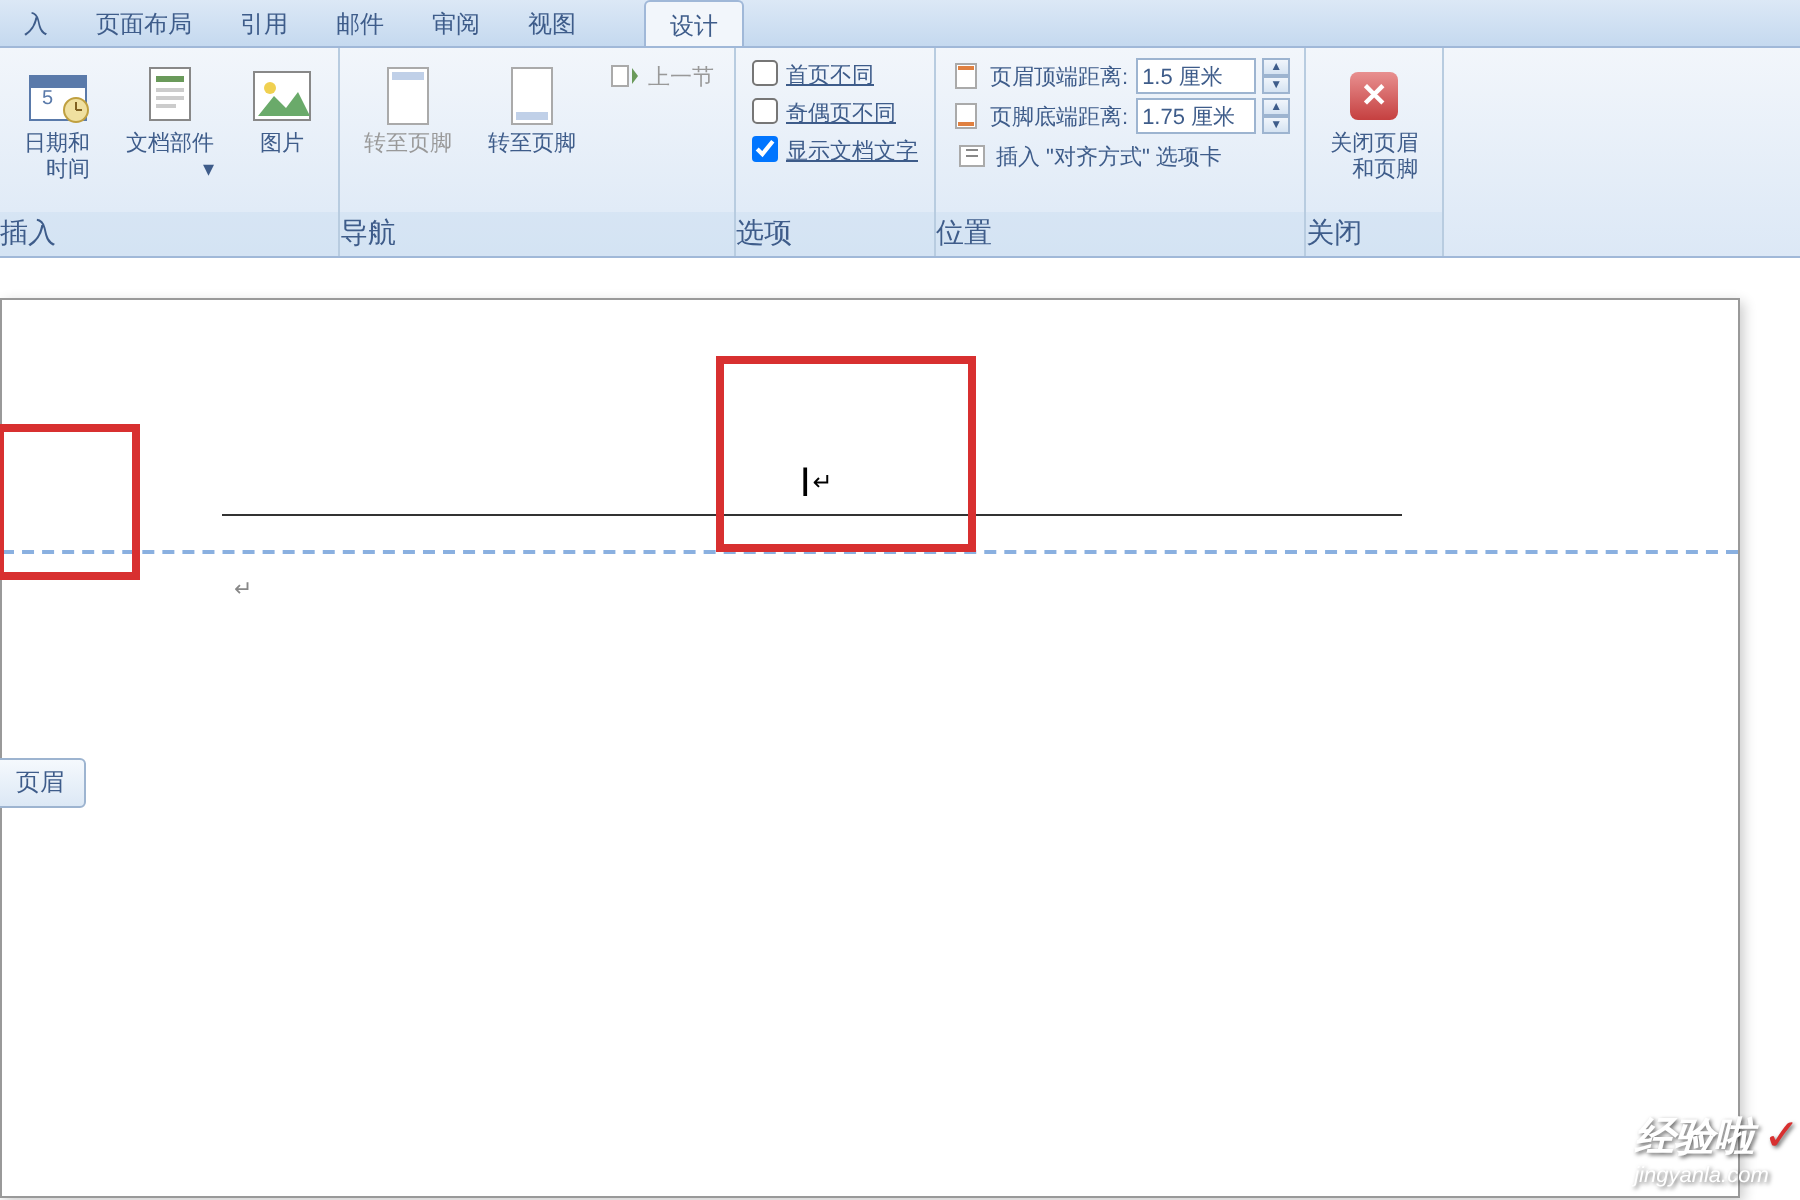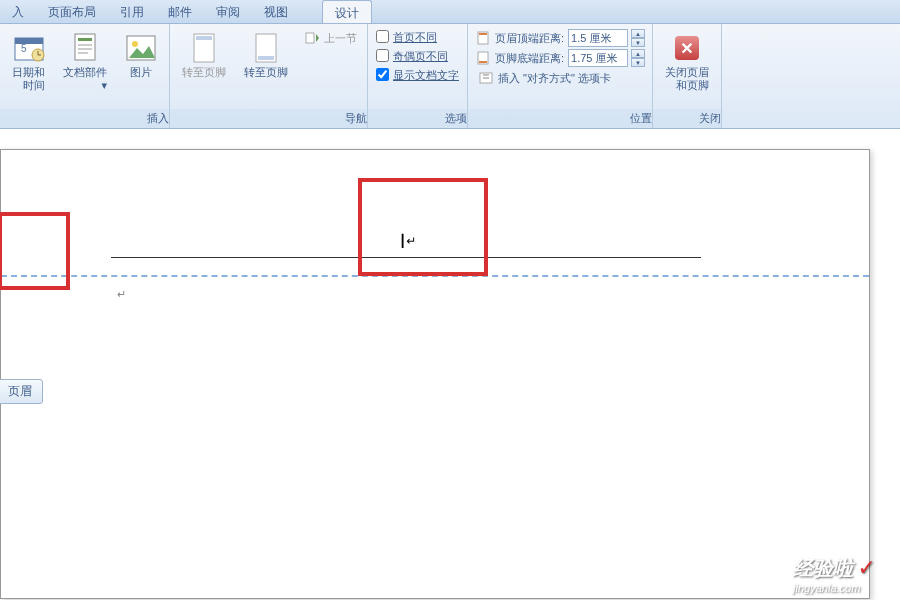--- a/index.html
+++ b/index.html
@@ -5,21 +5,21 @@
     * { margin: 0; padding: 0; box-sizing: border-box; font-family: "Microsoft YaHei", sans-serif; }
     body { width: 900px; height: 600px; background: #fff; overflow: hidden; position: relative; }
     
     .tabs { display: flex; background: linear-gradient(#dce8f6, #c5d9ef); height: 24px; border-bottom: 1px solid #a0b8d8; font-size: 12px; }
     .tab { padding: 4px 12px; color: #3e5c8a; cursor: pointer; }
     .tab.active { background: #f2f6fb; border: 1px solid #a0b8d8; border-bottom: none; border-radius: 3px 3px 0 0; margin-left: 22px; }
     
     .ribbon { display: flex; background: linear-gradient(#f2f6fb, #dce8f6); height: 105px; border-bottom: 1px solid #a0b8d8; }
     .group { border-right: 1px solid #b8cce0; display: flex; flex-direction: column; padding: 4px 6px 0; }
     .group-content { display: flex; flex: 1; align-items: flex-start; gap: 6px; }
-    .group-label { text-align: right; font-size: 11px; color: #3e5c8a; padding: 2px 0; background: rgba(200,220,240,0.4); margin: 0 -6px; }
+    .group-label { text-align: left; font-size: 14px; color: #3e5c8a; padding: 2px 0; background: rgba(200,220,240,0.4); margin: 0 -6px; }
     
     .btn-large { display: flex; flex-direction: column; align-items: center; padding: 4px 6px; cursor: pointer; border-radius: 3px; }
     .btn-large .icon-box { width: 32px; height: 32px; display: flex; align-items: center; justify-content: center; margin-bottom: 2px; }
     .btn-large .label { font-size: 11px; color: #3e5c8a; text-align: right; line-height: 13px; }
     
     .btn-small { display: flex; align-items: center; padding: 2px 4px; cursor: pointer; font-size: 11px; color: #3e5c8a; gap: 4px; }
     .btn-small .icon-box { width: 16px; height: 16px; display: flex; align-items: center; justify-content: center; }
     .btn-small.disabled { color: #999; }
     
     .col { display: flex; flex-direction: column; gap: 0; }
@@ -41,21 +41,21 @@
     .header-line { position: absolute; top: 107px; left: 110px; right: 168px; height: 1px; background: #333; }
     .cursor-mark { position: absolute; top: 84px; left: 398px; font-size: 12px; }
     .para-mark { position: absolute; top: 138px; left: 116px; font-size: 11px; color: #888; }
     
     .header-tag { position: absolute; left: -3px; top: 250px; background: linear-gradient(#f5f9fd,#dce8f5); border: 1px solid #9db4d0; padding: 3px 10px; font-size: 12px; color: #3e5c8a; border-radius: 0 3px 3px 0; }
     
     .red-box { position: absolute; border: 4px solid #d83030; }
     .red1 { left: -2px; top: 212px; width: 72px; height: 78px; }
     .red2 { left: 358px; top: 178px; width: 130px; height: 98px; }
     
-    .watermark { position: absolute; right: 24px; bottom: 6px; color: #fff; font-family: Arial; text-shadow: 1px 1px 2px rgba(0,0,0,0.6); }
+    .watermark { position: absolute; right: 0; bottom: 6px; color: #fff; font-family: Arial; text-shadow: 1px 1px 2px rgba(0,0,0,0.6); }
     .watermark .big { font-size: 20px; font-weight: bold; font-style: italic; }
     .watermark .check { color: #d83030; font-size: 22px; }
     .watermark .small { font-size: 11px; font-style: italic; }
     
     svg { display: block; }
   </style>
 </head>
 <body>
 
 <div class="tabs">

